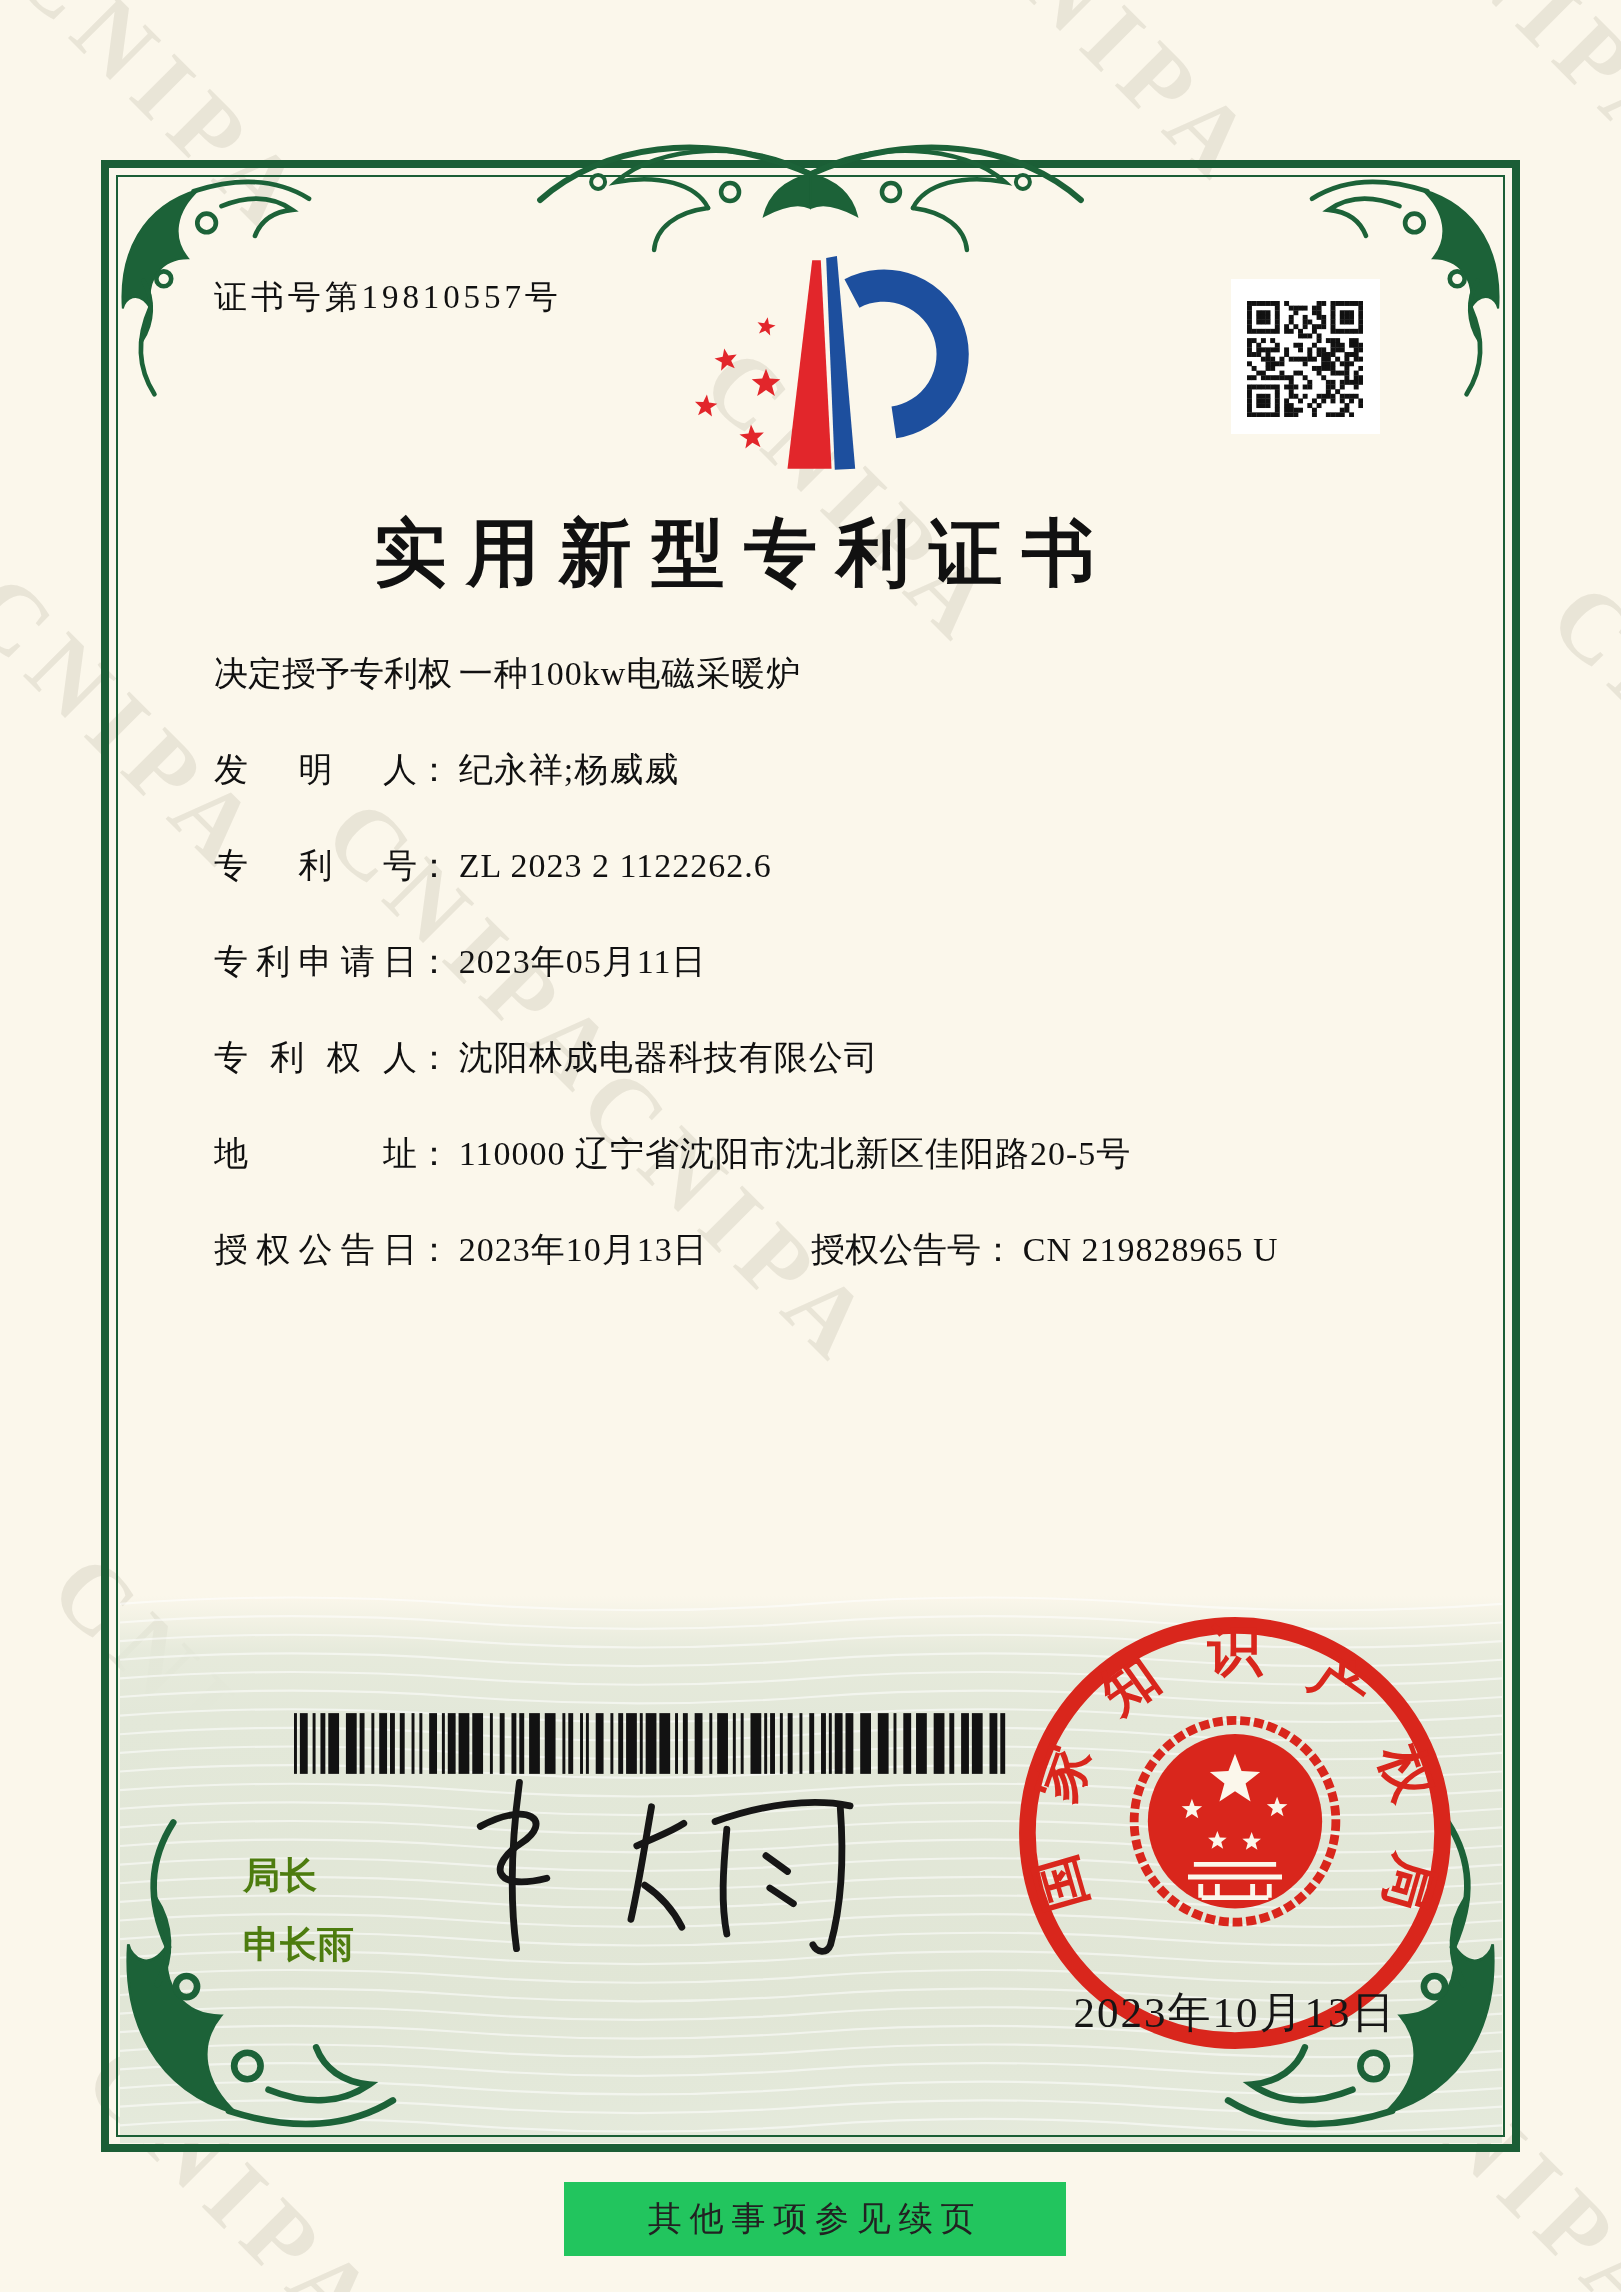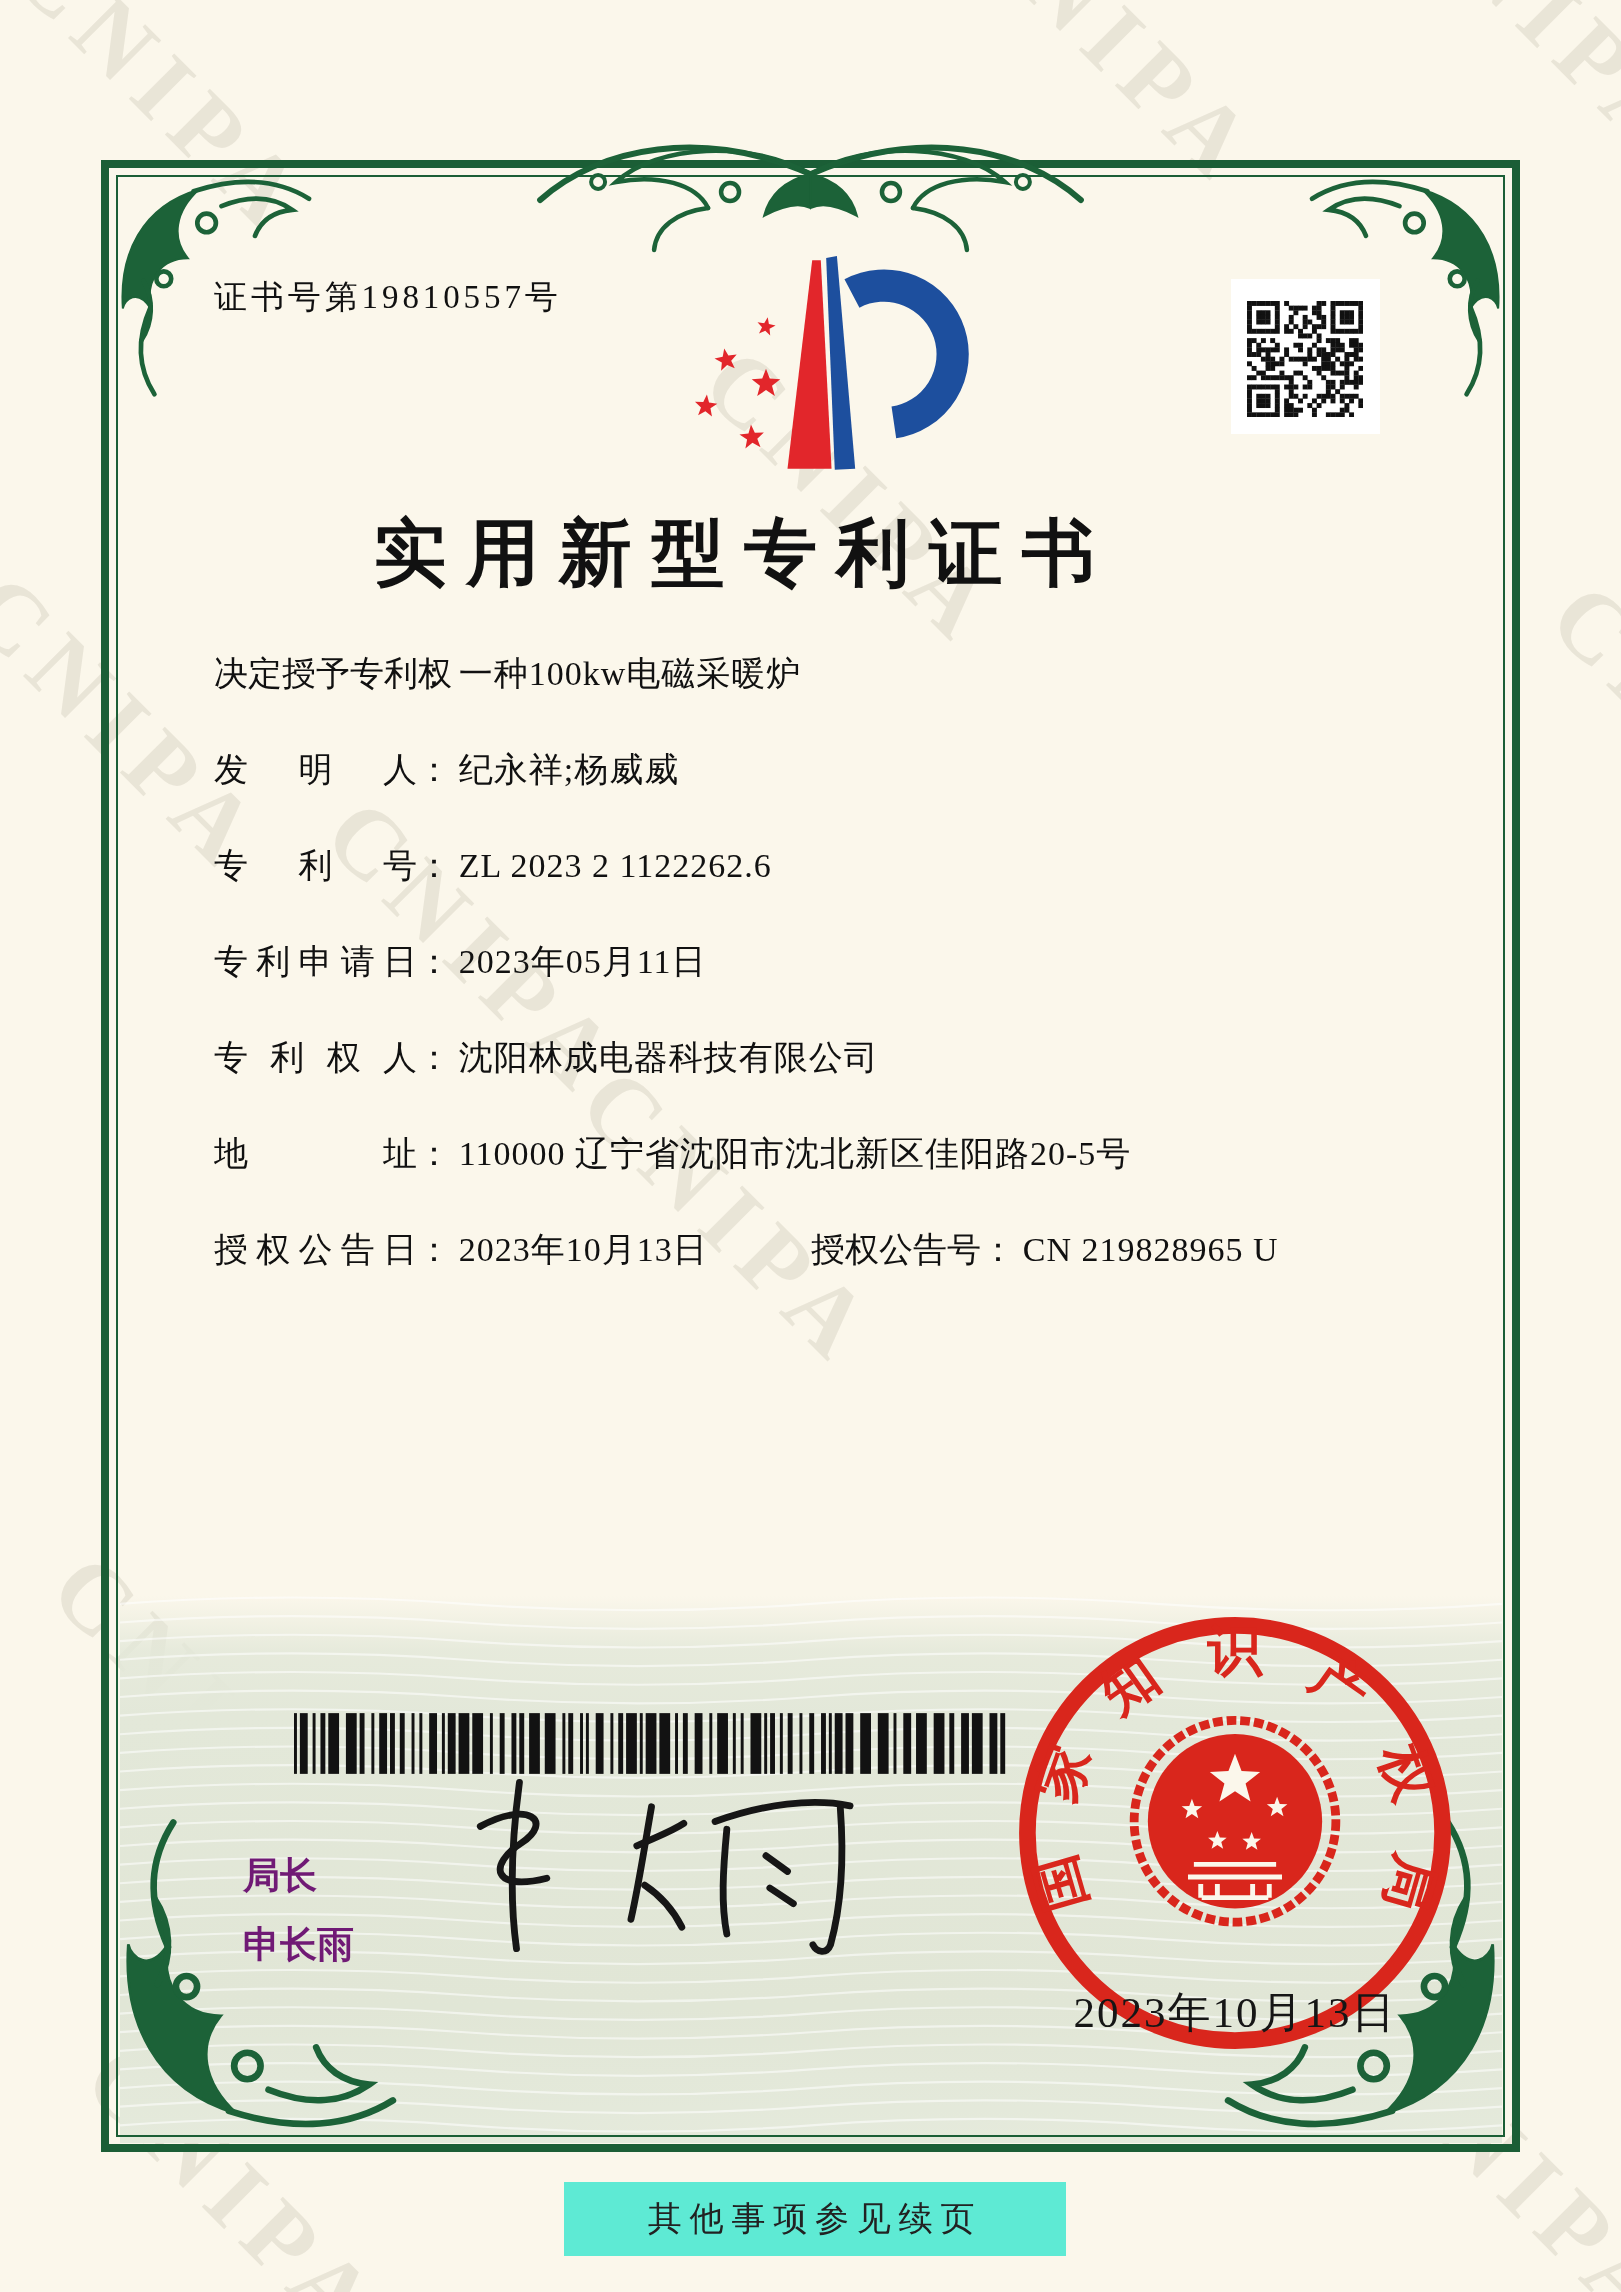--- a/index.html
+++ b/index.html
@@ -32,27 +32,27 @@
   .fvalue{letter-spacing:1px;}
   .grant2{position:absolute;left:597px;top:0;white-space:nowrap;}
   
   #paras{position:absolute;left:181px;top:1311px;width:1264px;font-size:30px;line-height:46px;
          text-align:justify;}
   #paras p{margin:0 0 17.6px 0;text-indent:2em;}
   
   #barcode{position:absolute;left:294px;top:1713px;}
   
   #director{position:absolute;left:243px;top:1841px;font-family:"Liberation Sans","DejaVu Sans",sans-serif;
-            font-size:37px;font-weight:600;line-height:69px;color:#701a75;}
+            font-size:37px;font-weight:600;line-height:69px;color:#4d7c0f;}
   #signature{position:absolute;left:421px;top:1753px;}
   
   #seal{position:absolute;left:1000px;top:1598px;}
   
   #page-num{position:absolute;left:0;width:1621px;top:2096px;text-align:center;font-size:26.5px;letter-spacing:2px;}
-  #cont-band{position:absolute;left:564px;top:2182px;width:502px;height:74px;background:#5eead4;
+  #cont-band{position:absolute;left:564px;top:2182px;width:502px;height:74px;background:#22c55e;
              text-align:center;line-height:74px;font-size:34px;letter-spacing:7.8px;color:#222;}
   #ornaments{position:absolute;left:0;top:0;pointer-events:none;}
 </style>
 </head>
 <body>
 
 <div id="page">
 
   <div id="watermarks">
       <div class="wm" style="left: -24.5px; top: 29px;">CNIPA</div>

